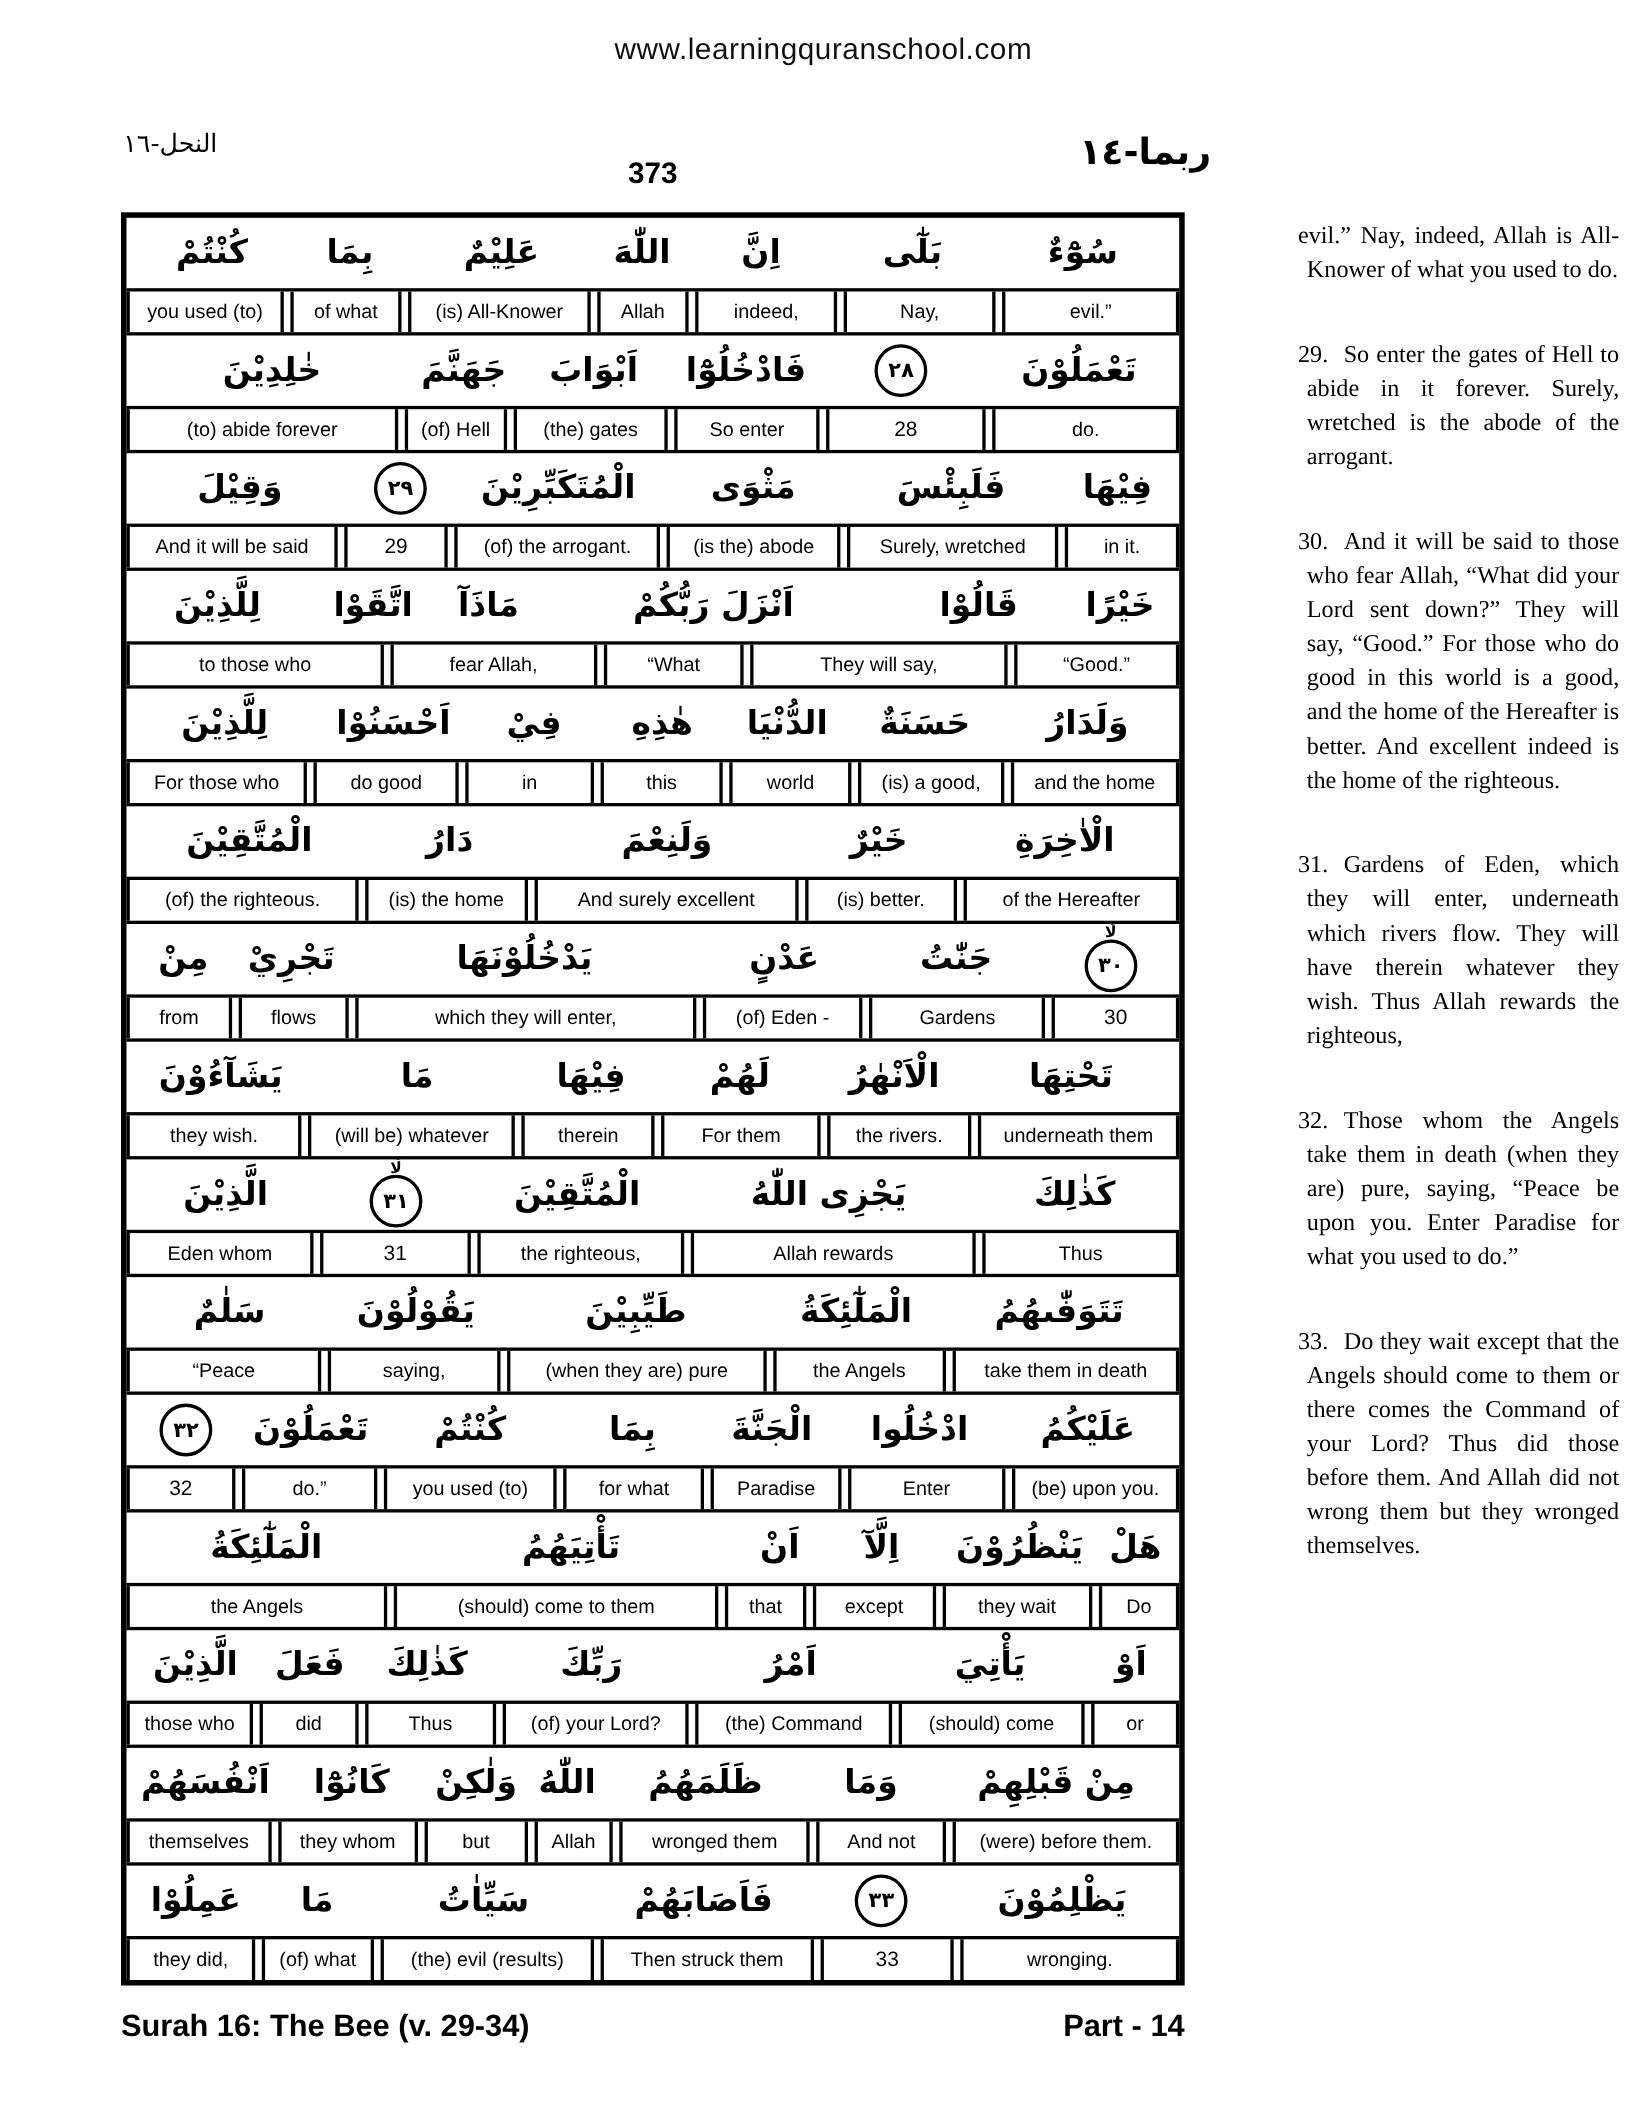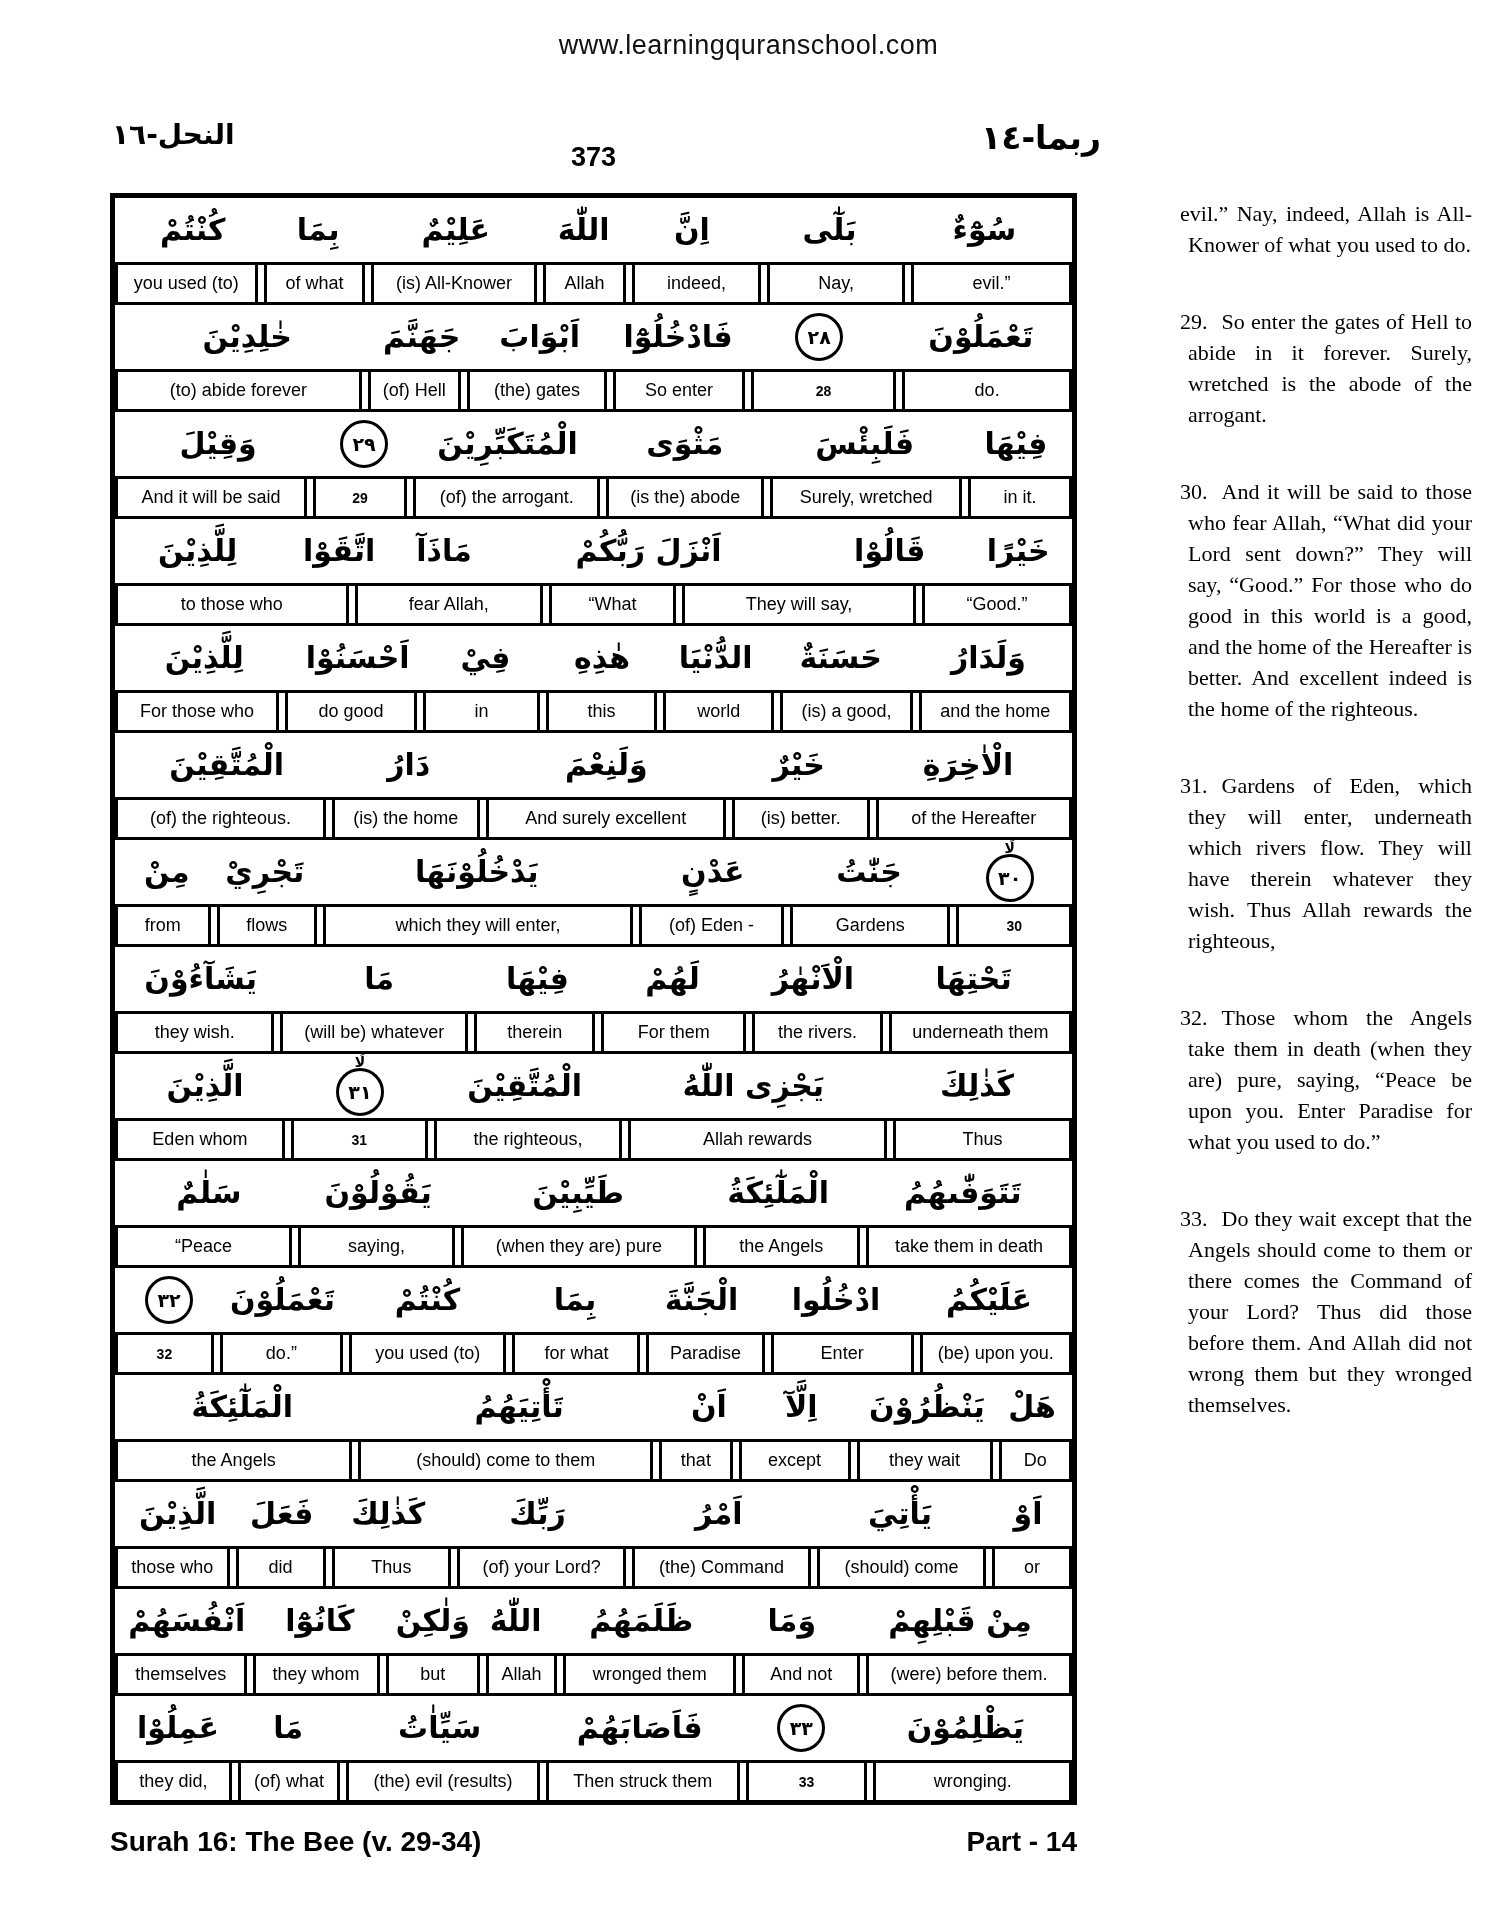--- a/index.html
+++ b/index.html
@@ -7,21 +7,21 @@
     width:1497px;height:1922px;background:#ffffff;color:#000;
     position:relative;font-family:"Liberation Sans",sans-serif;
     overflow:hidden;
   }
   .site-title{
     position:absolute;top:30px;left:0;width:100%;text-align:center;
     font-size:27px;letter-spacing:.5px;color:#111;
   }
   .page-head{position:absolute;top:116px;left:110px;width:967px;height:66px;}
   .surah-ar{
-    position:absolute;left:2px;top:2px;font-size:28px;font-weight:bold;
+    position:absolute;left:2px;top:2px;font-size:23px;font-weight:normal;
     font-family:"DejaVu Sans",sans-serif;direction:rtl;
   }
   .page-num{
     position:absolute;left:0;right:0;top:26px;text-align:center;
     font-size:27px;font-weight:bold;
   }
   .juz-ar{
     position:absolute;right:-24px;top:2px;font-size:33px;font-weight:bold;
     font-family:"DejaVu Sans",sans-serif;direction:rtl;
   }
@@ -40,21 +40,21 @@
   .en-row{
     display:flex;direction:rtl;gap:6px;height:37px;
     border-top:3px solid #000;border-bottom:3px solid #000;
   }
   .pair:last-child .en-row{border-bottom:none;}
   .en-cell{
     flex:var(--w) 1 0;direction:ltr;display:flex;align-items:center;justify-content:center;
     border-left:3px solid #000;border-right:3px solid #000;
     font-size:18px;white-space:nowrap;overflow:hidden;min-width:0;box-sizing:border-box;
   }
-  .en-cell.vn{font-weight:bold;font-size:14px;}
+  .en-cell.vn{font-weight:normal;font-size:19px;}
   .verse-cell{display:flex;flex-direction:column;align-items:center;justify-content:center;}
   .stop-mark{
     font-family:"DejaVu Sans",sans-serif;font-weight:bold;font-size:14px;
     line-height:10px;align-self:center;margin-bottom:1px;
   }
   .verse-circle{
     width:42px;height:42px;border:3px solid #000;border-radius:50%;
     font-family:"DejaVu Sans",sans-serif;font-weight:bold;font-size:19px;
     line-height:42px;text-align:center;box-sizing:content-box;
   }

